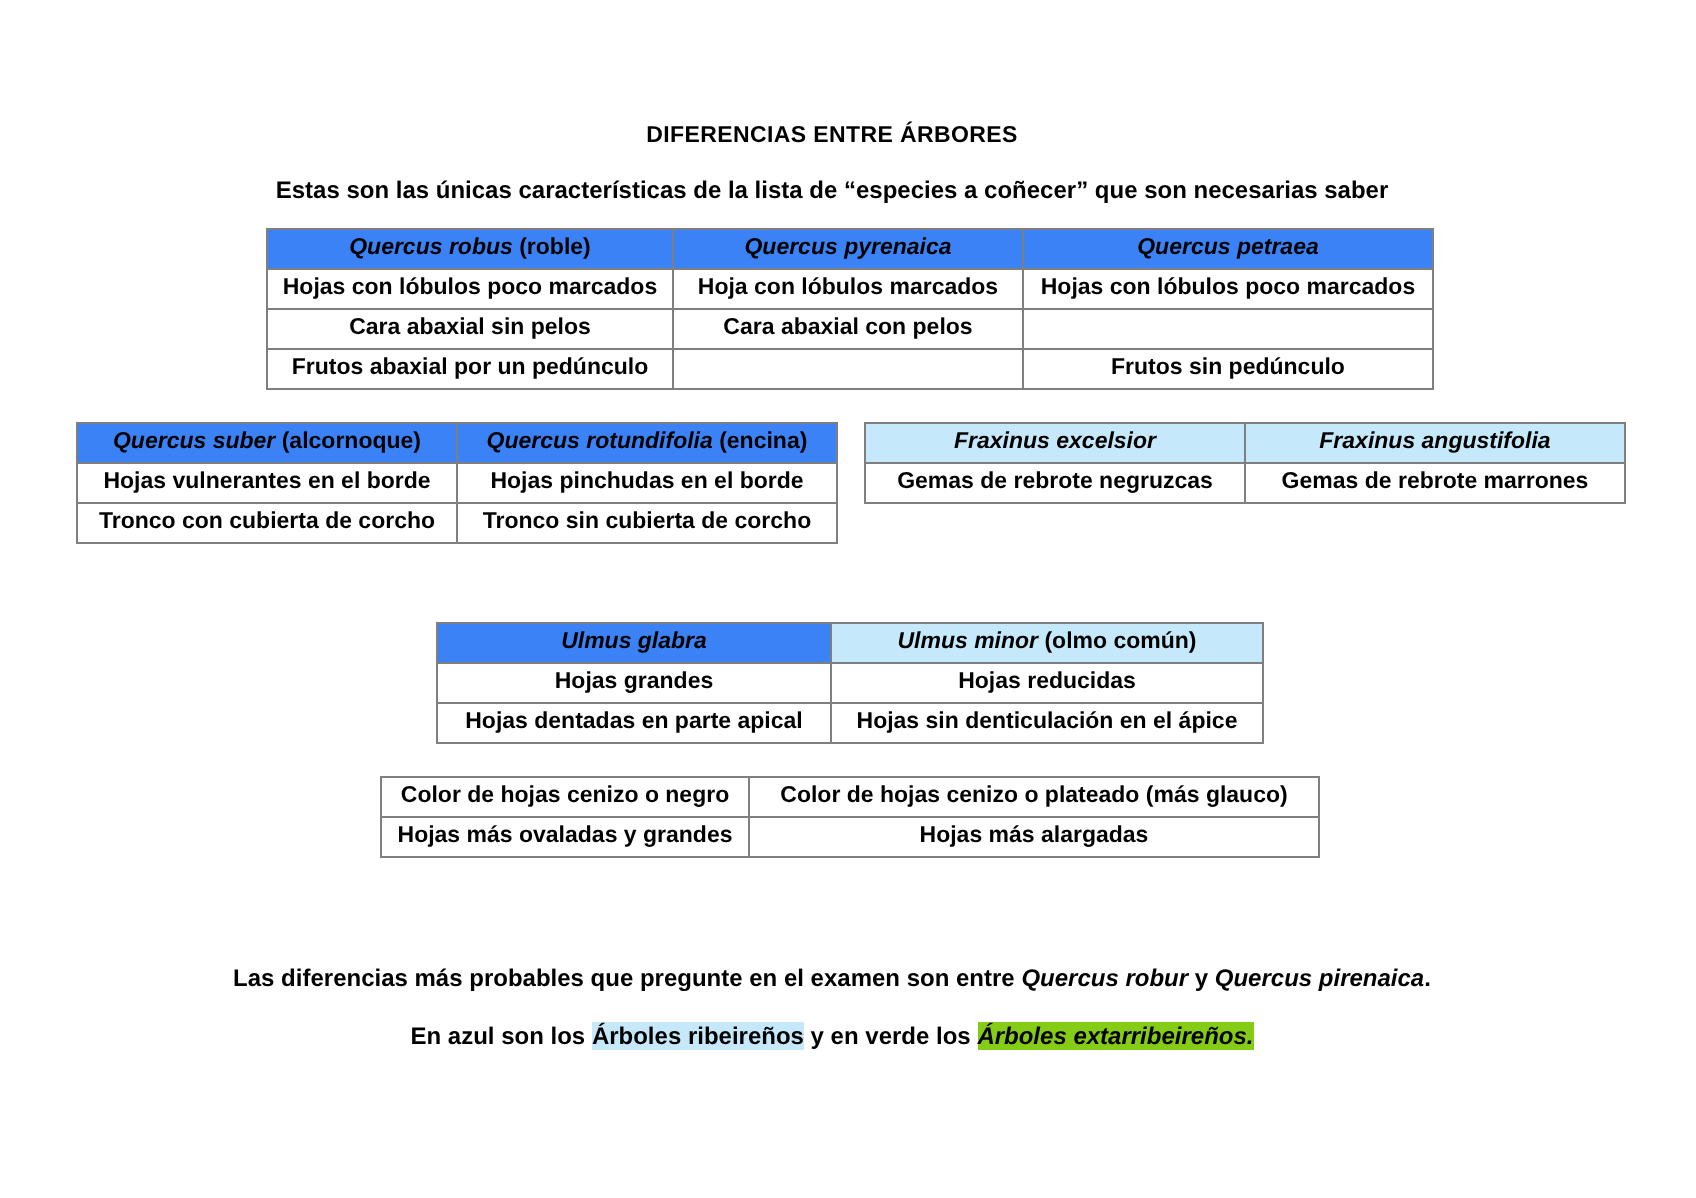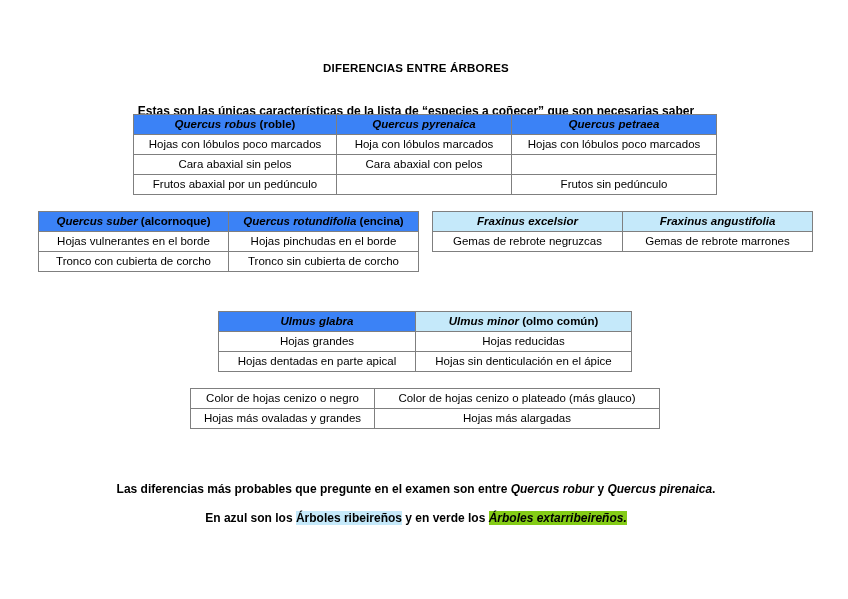--- a/index.html
+++ b/index.html
@@ -32,40 +32,40 @@
     position: absolute;
     left: 0;
     right: 0;
     top: 62px;
   }
 
   .doc-subtitle {
     text-align: center;
     font-size: 12px;
     font-weight: bold;
-    margin: 16px;
+    margin: 0;
     position: absolute;
     left: 0;
     right: 0;
     top: 88px;
   }
 
   table.cmp {
     position: absolute;
     border-collapse: collapse;
     table-layout: fixed;
     font-size: 11.5px;
   }
 
   table.cmp td {
     border: 1px solid #7f7f7f;
     text-align: center;
     vertical-align: middle;
     padding: 1px 3px;
-    font-weight: normal;
+    font-weight: bold;
     line-height: 1.15;
     white-space: nowrap;
   }
 
   table.cmp td.hdr {
     font-style: italic;
     font-weight: bold;
   }
   table.cmp td.hdr .com {
     font-style: normal;

